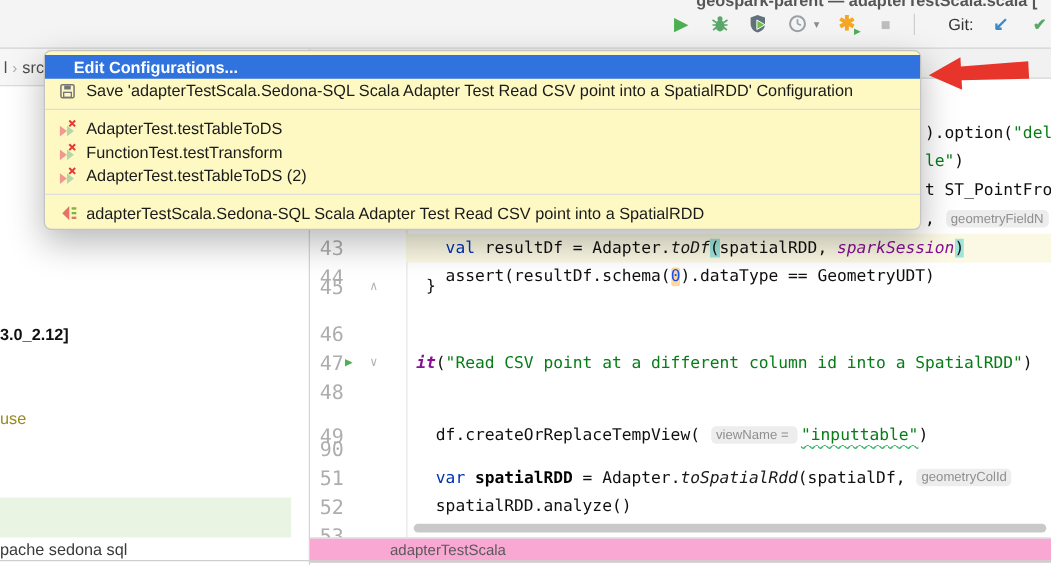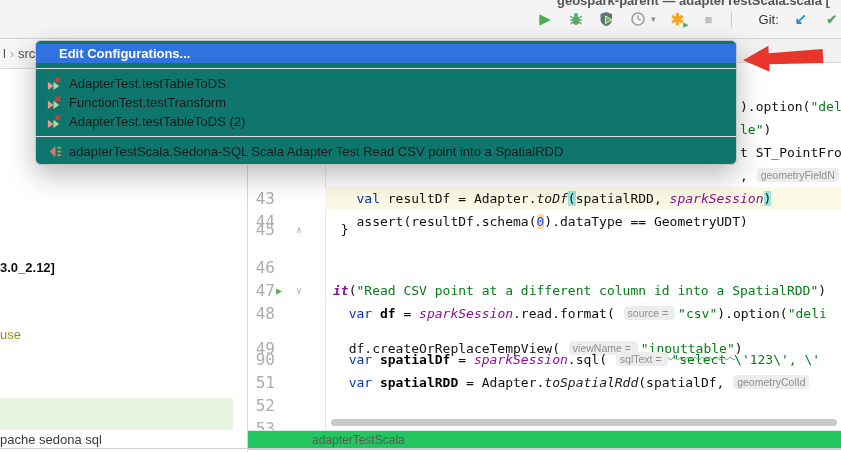--- a/index.html
+++ b/index.html
@@ -53,26 +53,26 @@
   .tok-field{color:#871094;font-style:italic;}
   .tok-method{font-style:italic;color:#1a1a1a;}
   .tok-bold{font-weight:700;color:#000;}
   .tok-numhl{background:#FFD8A0;color:#1750EB;border-radius:2px;}
   .tok-brace{background:#9FE3DB;}
   .tok-strwavy{color:#067D17;text-decoration:underline wavy #3CB371 1px;text-underline-offset:3px;}
   .tok-hint{background:#EDEDED;color:#8F8F8F;border-radius:4px;padding:1px 4px;
             font-family:"Liberation Sans",sans-serif;font-size:10.5px;margin:0 3px 0 1px;position:relative;top:-1px;}
   .frag{position:absolute;left:492px;height:23px;line-height:23px;font-family:"DejaVu Sans Mono",monospace;font-size:13px;color:#101010;white-space:pre;}
   .hscroll{position:absolute;left:83px;right:4px;top:381px;height:7px;border-radius:4px;background:#C9C9C9;z-index:4;}
-  .ed-breadcrumb{position:absolute;left:0;right:0;top:392px;height:18px;background:#22c55e;border-top:1px solid #E3E3E3;
+  .ed-breadcrumb{position:absolute;left:0;right:0;top:392px;height:18px;background:#f9a8d4;border-top:1px solid #E3E3E3;
                  border-bottom:1px solid #CFCFCF;font-size:12px;color:#5A5A5A;line-height:18px;padding-left:64px;z-index:3;box-sizing:content-box;}
   .bottom-line{position:absolute;left:0;right:0;top:448px;height:1px;background:#CFCFCF;z-index:5;}
 
   
-  .menu{position:absolute;left:35px;top:40px;width:702px;box-sizing:border-box;background:#0f766e;border:1px solid #C4C4C4;
+  .menu{position:absolute;left:35px;top:40px;width:702px;box-sizing:border-box;background:#fef9c3;border:1px solid #C4C4C4;
         border-radius:6px;box-shadow:0 10px 28px rgba(0,0,0,.28);padding:3px 0;z-index:10;font-size:13px;}
   .menu-item{display:flex;align-items:center;height:19px;padding:0 12px 0 10px;color:#1a1a1a;white-space:nowrap;overflow:hidden;}
   .menu-item.selected{background:#3173DE;color:#fff;font-weight:600;padding-left:23px;}
   .mi-icon{width:16px;height:16px;margin-right:7px;flex:none;display:inline-flex;align-items:center;justify-content:center;position:relative;}
   .menu-sep{height:1px;background:#DEDEDE;margin:5px 0;}
 
   
   .anno-arrow{position:absolute;left:739px;top:40px;width:90px;height:36px;z-index:11;transform:rotate(-3deg);}
 </style>
 </head>
@@ -179,36 +179,35 @@
           <span class="code" style="padding-left: 0px;"></span>
         </div>
         <div class="code-row" style="top: 241px;">
           <span class="lnum">47</span>
           <span class="gutter-run">▶</span>
           <span class="gutter-fold">∨</span>
           <span class="code" style="padding-left: 0px;"><span class="tok-it">it</span><span>(</span><span class="tok-str">"Read CSV point at a different column id into a SpatialRDD"</span><span>)</span></span>
         </div>
         <div class="code-row" style="top: 264px;">
           <span class="lnum">48</span>
-          <span class="code" style="padding-left: 15.66px;"><span class="tok-kw">var </span><span class="tok-bold">df</span><span> = </span><span class="tok-field">sparkSession</span><span>.read.format( </span><span class="tok-hint">source = </span><span class="tok-str">"csv"</span><span>).option(</span><span class="tok-str">"deli</span></span>
         </div>
         <div class="code-row" style="top: 287px; margin-top: 12px;">
           <span class="lnum">49</span>
           <span class="code" style="padding-left: 15.66px;"><span>df.createOrReplaceTempView( </span><span class="tok-hint">viewName = </span><span class="tok-strwavy">"inputtable"</span><span>)</span></span>
         </div>
         <div class="code-row" style="top: 310px;">
           <span class="lnum">90</span>
-          <span class="code" style="padding-left: 15.66px;"><span class="tok-kw">var </span><span class="tok-bold">spatialDf</span><span> = </span><span class="tok-field">sparkSession</span><span>.sql( </span><span class="tok-hint">sqlText = </span><span class="tok-str">"select \'123\', \'</span></span>
         </div>
         <div class="code-row" style="top: 333px;">
           <span class="lnum">51</span>
           <span class="code" style="padding-left: 15.66px;"><span class="tok-kw">var </span><span class="tok-bold">spatialRDD</span><span> = Adapter.</span><span class="tok-method">toSpatialRdd</span><span>(spatialDf, </span><span class="tok-hint">geometryColId</span></span>
         </div>
         <div class="code-row" style="top: 356px;">
           <span class="lnum">52</span>
+          <span class="code" style="padding-left: 15.66px;"><span>spatialRDD.analyze()</span></span>
         </div>
         <div class="code-row" style="top: 379px;">
           <span class="lnum">53</span>
           <span class="code" style="padding-left: 0px;"></span>
         </div>
       </div>
     <div id="editor-frags">
         <div class="frag" style="top: 57px;"><span>).option(</span><span class="tok-str">"deli</span></div>
         <div class="frag" style="top: 80px;"><span class="tok-str">le"</span><span>)</span></div>
         <div class="frag" style="top: 103px;"><span>t ST_PointFro</span></div>
@@ -216,20 +215,30 @@
       </div>
     <div class="hscroll"></div>
     <div class="ed-breadcrumb">adapterTestScala</div>
   </div>
 
   <div class="bottom-line"></div>
 
   <div class="menu" id="run-menu">
       <div class="menu-item selected">
         <span>Edit Configurations...</span>
+      </div>
+      <div class="menu-item">
+        <span class="mi-icon">
+          <svg width="14" height="14" viewBox="0 0 16 16">
+            <rect x="2" y="2" width="12" height="12" rx="1.5" fill="none" stroke="#757575" stroke-width="1.4"></rect>
+            <rect x="5" y="2.8" width="6" height="3.6" fill="#757575"></rect>
+            <rect x="4.5" y="9" width="7" height="4.5" fill="none" stroke="#757575" stroke-width="1.2"></rect>
+          </svg>
+        </span>
+        <span>Save 'adapterTestScala.Sedona-SQL Scala Adapter Test Read CSV point into a SpatialRDD' Configuration</span>
       </div>
       <div class="menu-sep"></div>
       <div class="menu-item">
         <span class="mi-icon">
           <svg width="16" height="16" viewBox="0 0 17 17">
             <polygon points="2,6 2,15 8,10.5" fill="#F1998E"></polygon>
             <polygon points="8,6 8,15 14,10.5" fill="#B5D7A7"></polygon>
             <g stroke="#E53935" stroke-width="1.7">
               <line x1="10" y1="1.5" x2="15" y2="6.5"></line>
               <line x1="15" y1="1.5" x2="10" y2="6.5"></line>

